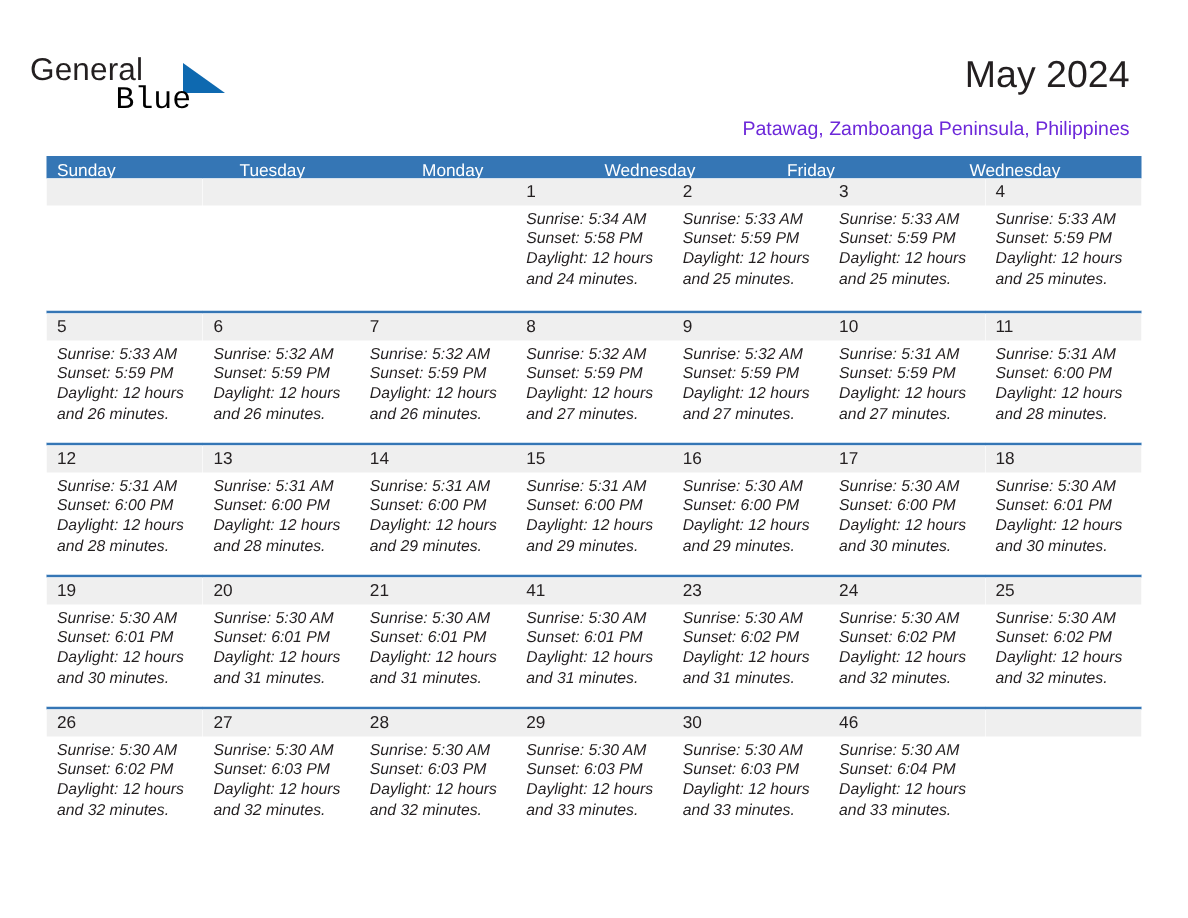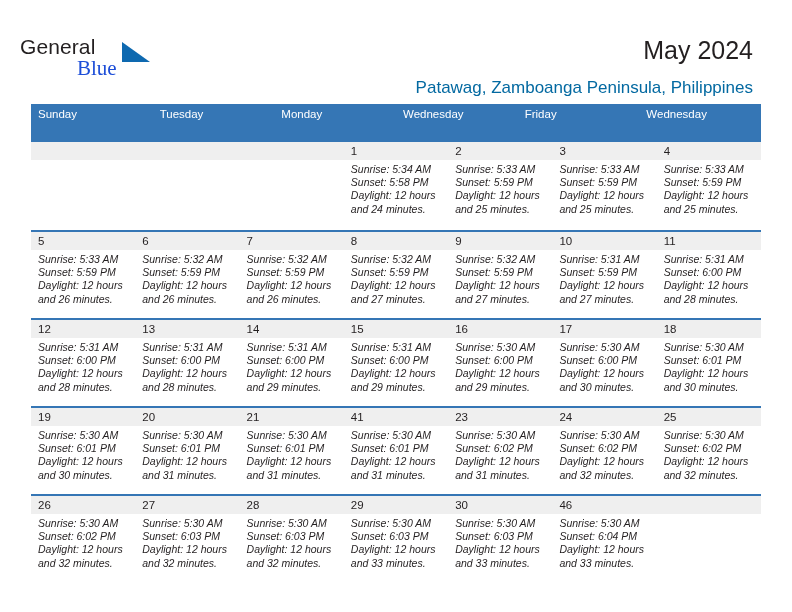--- a/index.html
+++ b/index.html
@@ -43,22 +43,22 @@
     font-size: 21px;
     color: #231f20;
     letter-spacing: 0.1px;
     font-family: "Liberation Sans", sans-serif;
   }
   .logo-blue {
     position: absolute;
     left: 57px;
     top: 21px;
     font-size: 21px;
-    color: #1d4ed8;
-    font-family: Liberation Serif, serif;
+    color: #000000;
+    font-family: Liberation Mono, monospace;
   }
   .logo-tri {
     position: absolute;
     left: 102px;
     top: 7px;
     width: 0;
     height: 0;
     border-left: 28px solid #0e69b0;
     border-top: 20px solid transparent;
   }
@@ -70,38 +70,38 @@
     font-size: 25px;
     color: #231f20;
     text-align: right;
     white-space: nowrap;
     font-family: "Liberation Sans", sans-serif;
   }
   .subtitle {
     position: absolute;
     right: 39px;
     top: 78px;
-    font-size: 17px;
-    color: #0369a1;
+    font-size: 13px;
+    color: #6d28d9;
     text-align: right;
     white-space: nowrap;
     font-family: "Liberation Sans", sans-serif;
   }
 
   
   .calendar {
     position: absolute;
     left: 31px;
     top: 104px;
     width: 730px;
   }
   .weekday-row {
     display: flex;
     background: #3576b5;
-    height: 38px;
+    height: 15px;
   }
   .weekday {
     flex: 1 1 0;
     color: #ffffff;
     font-size: 11.5px;
     line-height: 21px;
     padding-left: 7px;
     box-sizing: border-box;
     font-family: "Liberation Sans", sans-serif;
     overflow: hidden;

